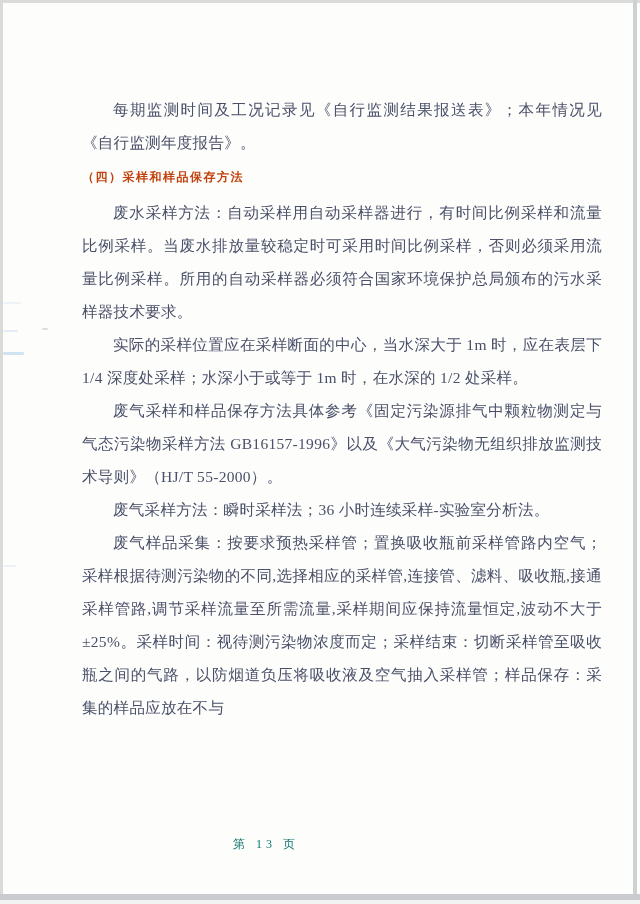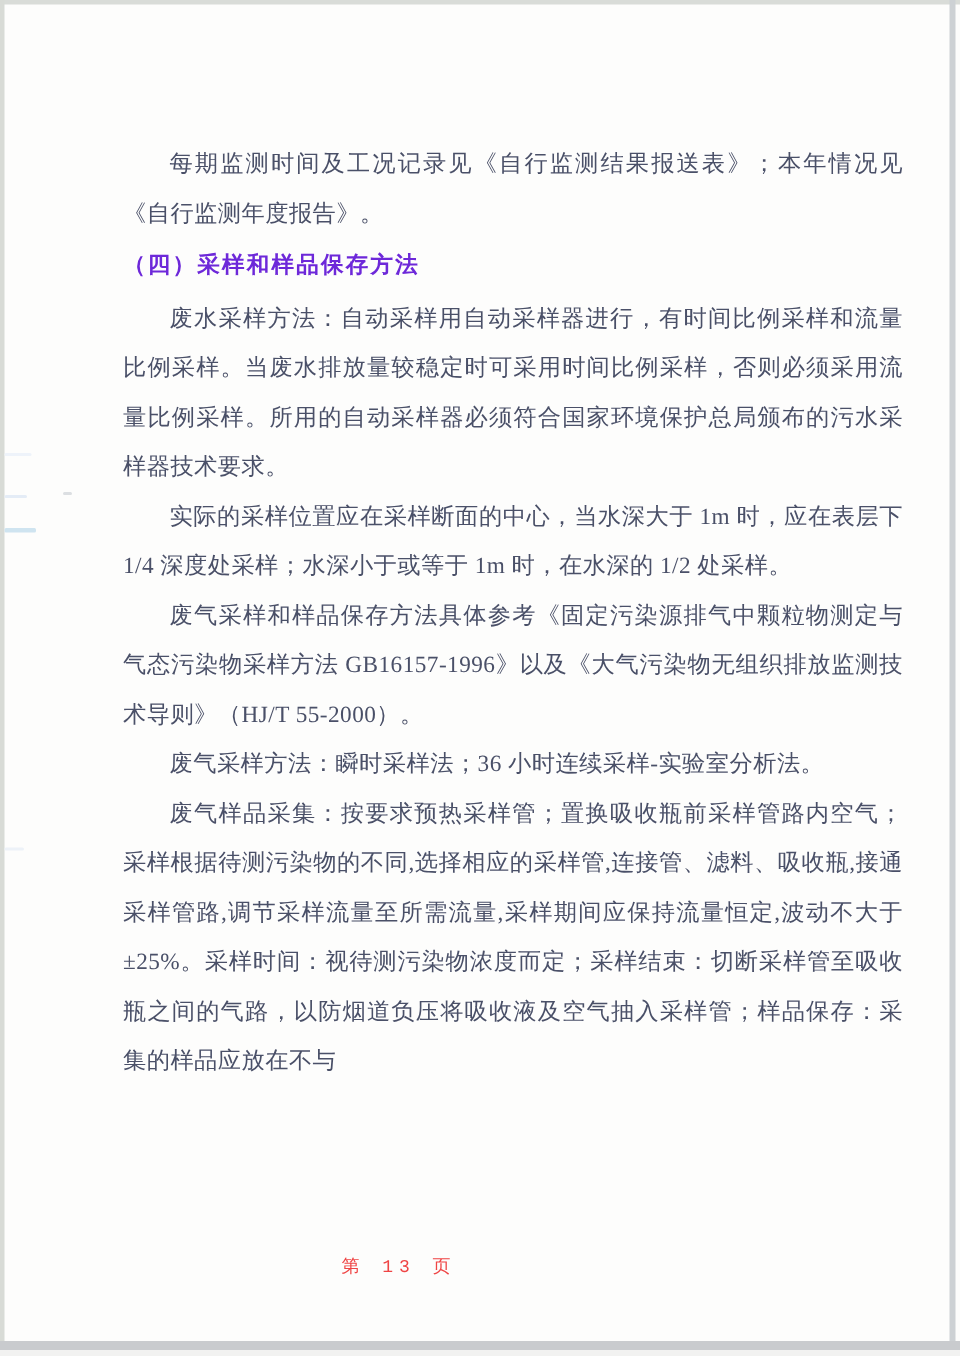--- a/index.html
+++ b/index.html
@@ -43,38 +43,37 @@
     line-height: 33px;
     letter-spacing: 0.3px;
     text-align: justify;
     margin-top: 34px;
   }
   .para {
     text-indent: 2em;
     margin: 0;
   }
   .heading {
-    font-size: 15px;
+    font-size: 12px;
     font-weight: bold;
-    color: #6d28d9;
+    color: #c2410c;
     letter-spacing: 1.5px;
     line-height: 37px;
     text-indent: 0;
     margin: 0;
   }
   .footer {
     position: absolute;
     left: 0;
     top: 836px;
     width: 532px;
     text-align: center;
     font-size: 12px;
     letter-spacing: 4px;
-    color: #ef4444;
-    font-family: Liberation Mono, monospace;
+    color: #0f766e;
   }
 </style>
 </head>
 <body>
 
 <div class="page">
 
   <div class="edge edge-top"></div>
   <div class="edge edge-left"></div>
   <div class="edge edge-right"></div>

